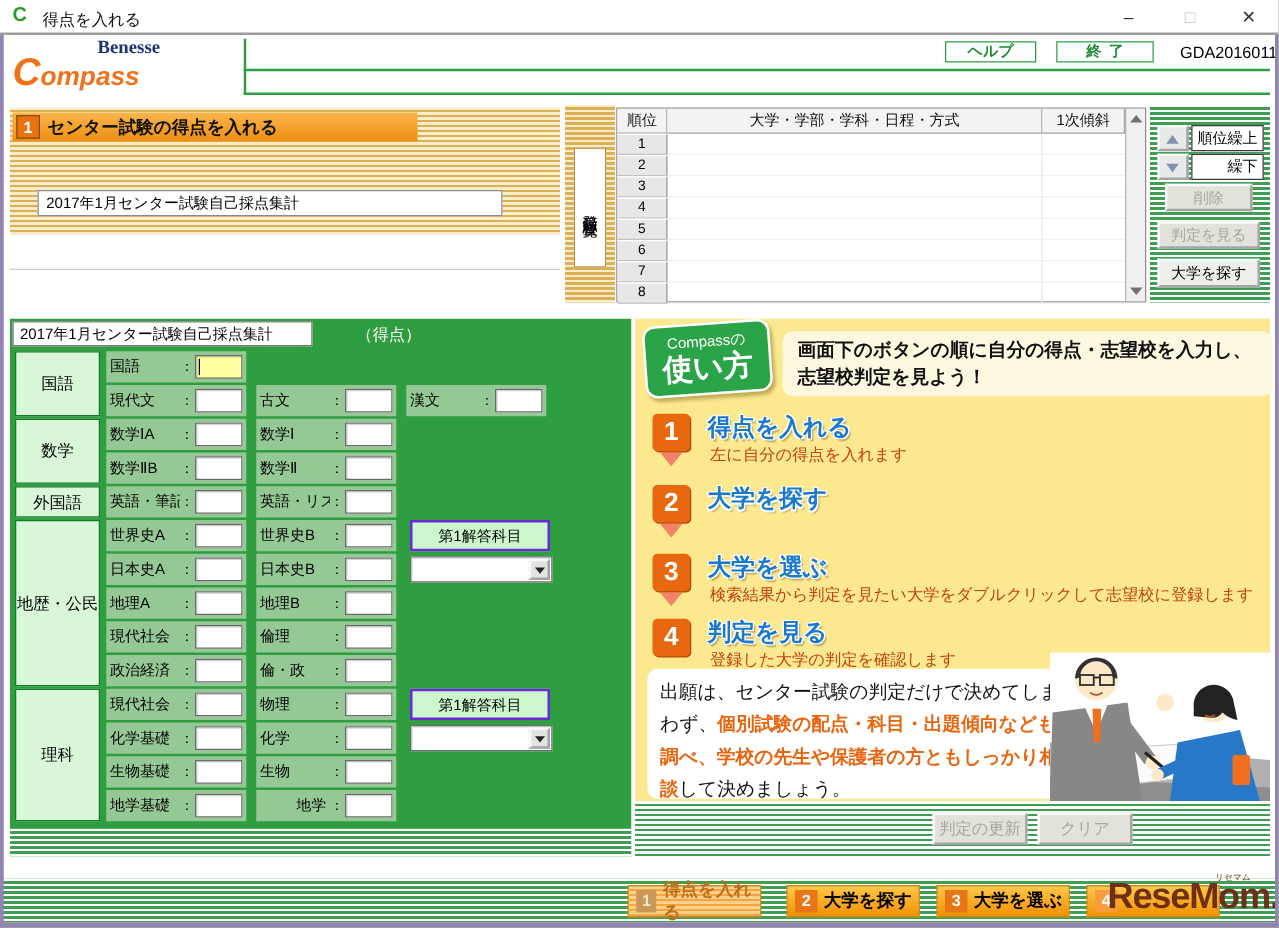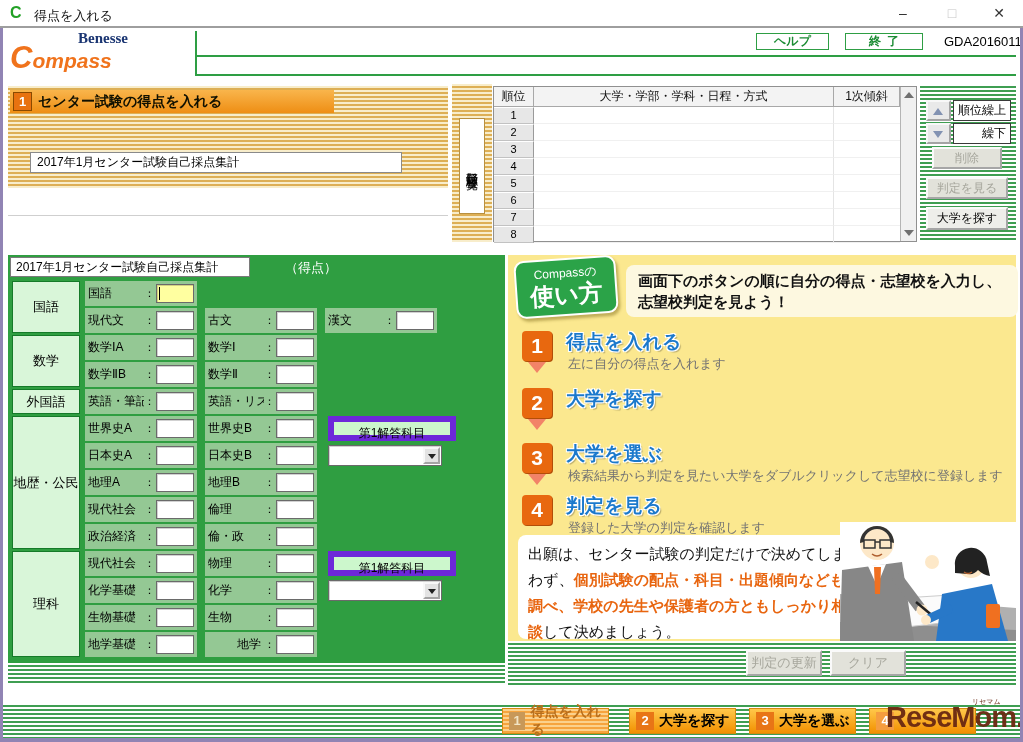--- a/index.html
+++ b/index.html
@@ -97,22 +97,22 @@
          font-size:13px; color:#000; display:flex; align-items:center; justify-content:center;
          text-align:center; }
   .scell { position:absolute; width:112px; height:25px; background:#94c894; display:flex;
            align-items:center; padding:0 3px; }
   .flabel { flex:1; font-size:12px; color:#000; white-space:nowrap; overflow:hidden; }
   .fcolon { font-size:11px; margin-right:1px; }
   .finput { position:relative; width:38px; height:19px; background:#fff; border:1px solid #6a6a6a;
             box-shadow:inset 1px 1px 0 rgba(0,0,0,0.18); }
   .finput.focus { background:#ffffa0; }
   .caret { position:absolute; left:2px; top:2px; width:1px; height:13px; background:#000; }
-  .falabel { position:absolute; left:320px; width:128px; height:25px; background:#ccf7cc;
-             border:6px solid #6d28d9; font-size:12px; text-align:center; line-height:23px; }
+  .falabel { position:absolute; left:320px; width:112px; height:25px; background:#ccf7cc;
+             border:2px solid #6d28d9; font-size:12px; text-align:center; line-height:23px; }
   .combo { position:absolute; left:320px; width:114px; height:21px; background:#fff;
            border:1px solid #6a6a6a; box-shadow:inset 1px 1px 0 rgba(0,0,0,0.18); }
   .combobtn { position:absolute; right:1px; top:1px; width:17px; height:17px; background:#e3e3e3;
               border:2px outset #f8f8f8; }
   .tri-down { position:absolute; left:3px; top:5px; width:0; height:0;
               border-left:4px solid transparent; border-right:4px solid transparent;
               border-top:5px solid #222; }
 
   
   .usage { position:absolute; left:508px; top:255px; width:508px; height:386px; background:#fbe88f; }
@@ -124,21 +124,21 @@
   .intro { position:absolute; left:118px; top:10px; width:392px; height:52px; background:#fdf8e0;
            border-radius:8px; padding:5px 12px; font-size:15px; font-weight:bold; color:#111;
            line-height:21px; }
   .stepnum { position:absolute; left:14px; width:30px; height:30px; background:#e8680f;
              border-radius:4px; color:#fff; font-weight:bold; font-size:21px; text-align:center;
              line-height:29px; box-shadow:1px 1px 0 #b24e08; }
   .steparrow { position:absolute; left:20px; width:0; height:0; border-left:9px solid transparent;
                border-right:9px solid transparent; border-top:11px solid #f28368; }
   .steptitle { position:absolute; left:58px; font-size:19px; font-weight:bold; color:#1b79cc;
                text-shadow:-1px -1px 0 #fff,1px -1px 0 #fff,-1px 1px 0 #fff,1px 1px 0 #fff,2px 2px 1px rgba(0,0,0,0.25); }
-  .stepdesc { position:absolute; left:60px; font-size:13px; color:#737373; white-space:nowrap;font-family:Liberation Mono, monospace; }
+  .stepdesc { position:absolute; left:60px; font-size:13px; color:#c2410c; white-space:nowrap;font-family:Liberation Mono, monospace; }
   .advice { position:absolute; left:10px; top:280px; width:344px; height:104px; background:#fff;
             border-radius:8px; padding:6px 10px; font-size:15px; line-height:26px; color:#111; }
   .advice .o { color:#e8650f; font-weight:bold; }
   .illus { position:absolute; left:332px; top:257px; width:176px; height:129px; }
 
   
   .band-left  { position:absolute; left:8px;   top:663px; width:497px; height:22px; }
   .band-right { position:absolute; left:508px; top:641px; width:508px; height:44px; }
   .tabbar { position:absolute; left:0; top:703px; width:1023px; height:35px; }
   .tab { position:absolute; top:5px; width:107px; height:26px; display:flex; align-items:center;

